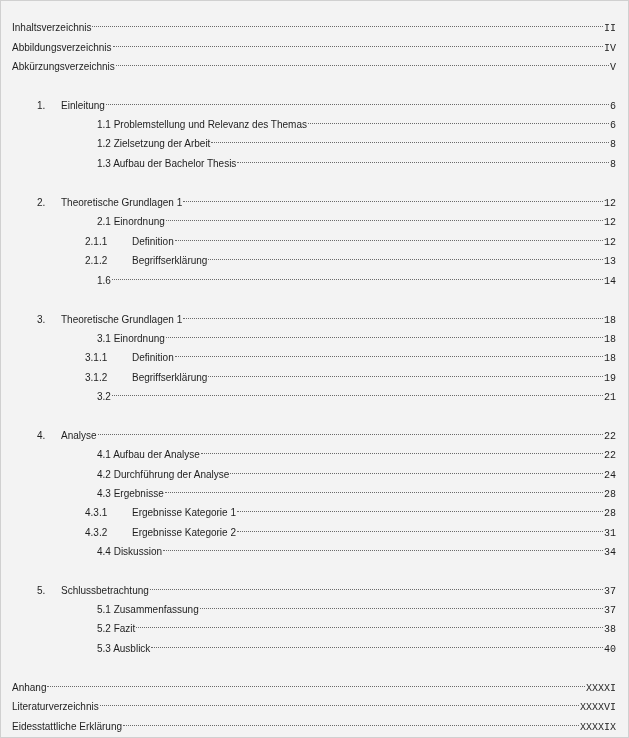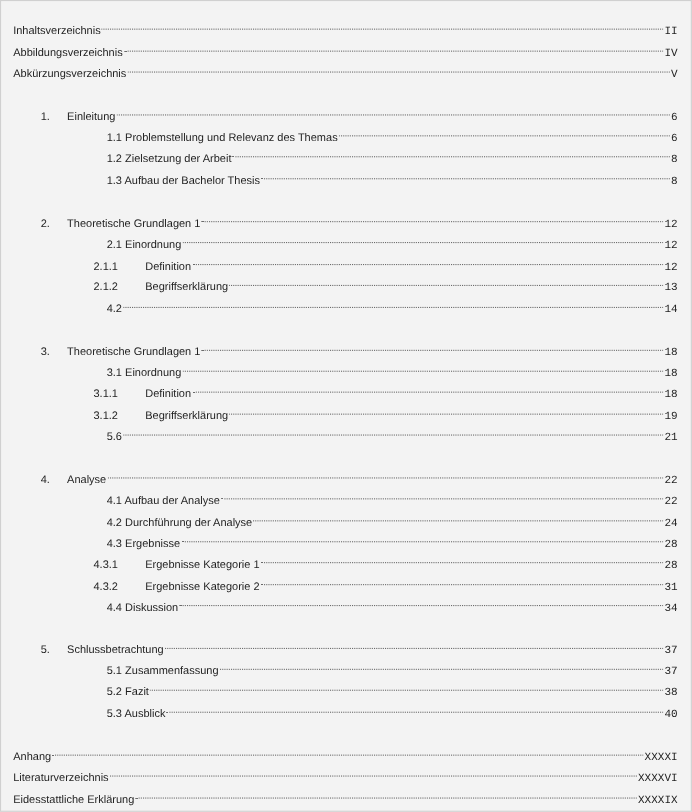--- a/index.html
+++ b/index.html
@@ -124,21 +124,21 @@
     <span class="toc-leader"></span>
     <span class="toc-page">12</span>
   </div>
   <div class="toc-line lvl3" style="top:244px">
     <span class="toc-num">2.1.2</span>
     <span class="toc-title">Begriffserklärung</span>
     <span class="toc-leader"></span>
     <span class="toc-page">13</span>
   </div>
   <div class="toc-line lvl2" style="top:264px">
-    <span class="toc-title">4.2</span>
+    <span class="toc-title">1.6</span>
     <span class="toc-leader"></span>
     <span class="toc-page">14</span>
   </div>
 
   <div class="toc-line lvl1" style="top:303px">
     <span class="toc-num">3.</span>
     <span class="toc-title">Theoretische Grundlagen 1</span>
     <span class="toc-leader"></span>
     <span class="toc-page">18</span>
   </div>
@@ -153,21 +153,21 @@
     <span class="toc-leader"></span>
     <span class="toc-page">18</span>
   </div>
   <div class="toc-line lvl3" style="top:361px">
     <span class="toc-num">3.1.2</span>
     <span class="toc-title">Begriffserklärung</span>
     <span class="toc-leader"></span>
     <span class="toc-page">19</span>
   </div>
   <div class="toc-line lvl2" style="top:380px">
-    <span class="toc-title">5.6</span>
+    <span class="toc-title">3.2</span>
     <span class="toc-leader"></span>
     <span class="toc-page">21</span>
   </div>
 
   <div class="toc-line lvl1" style="top:419px">
     <span class="toc-num">4.</span>
     <span class="toc-title">Analyse</span>
     <span class="toc-leader"></span>
     <span class="toc-page">22</span>
   </div>

